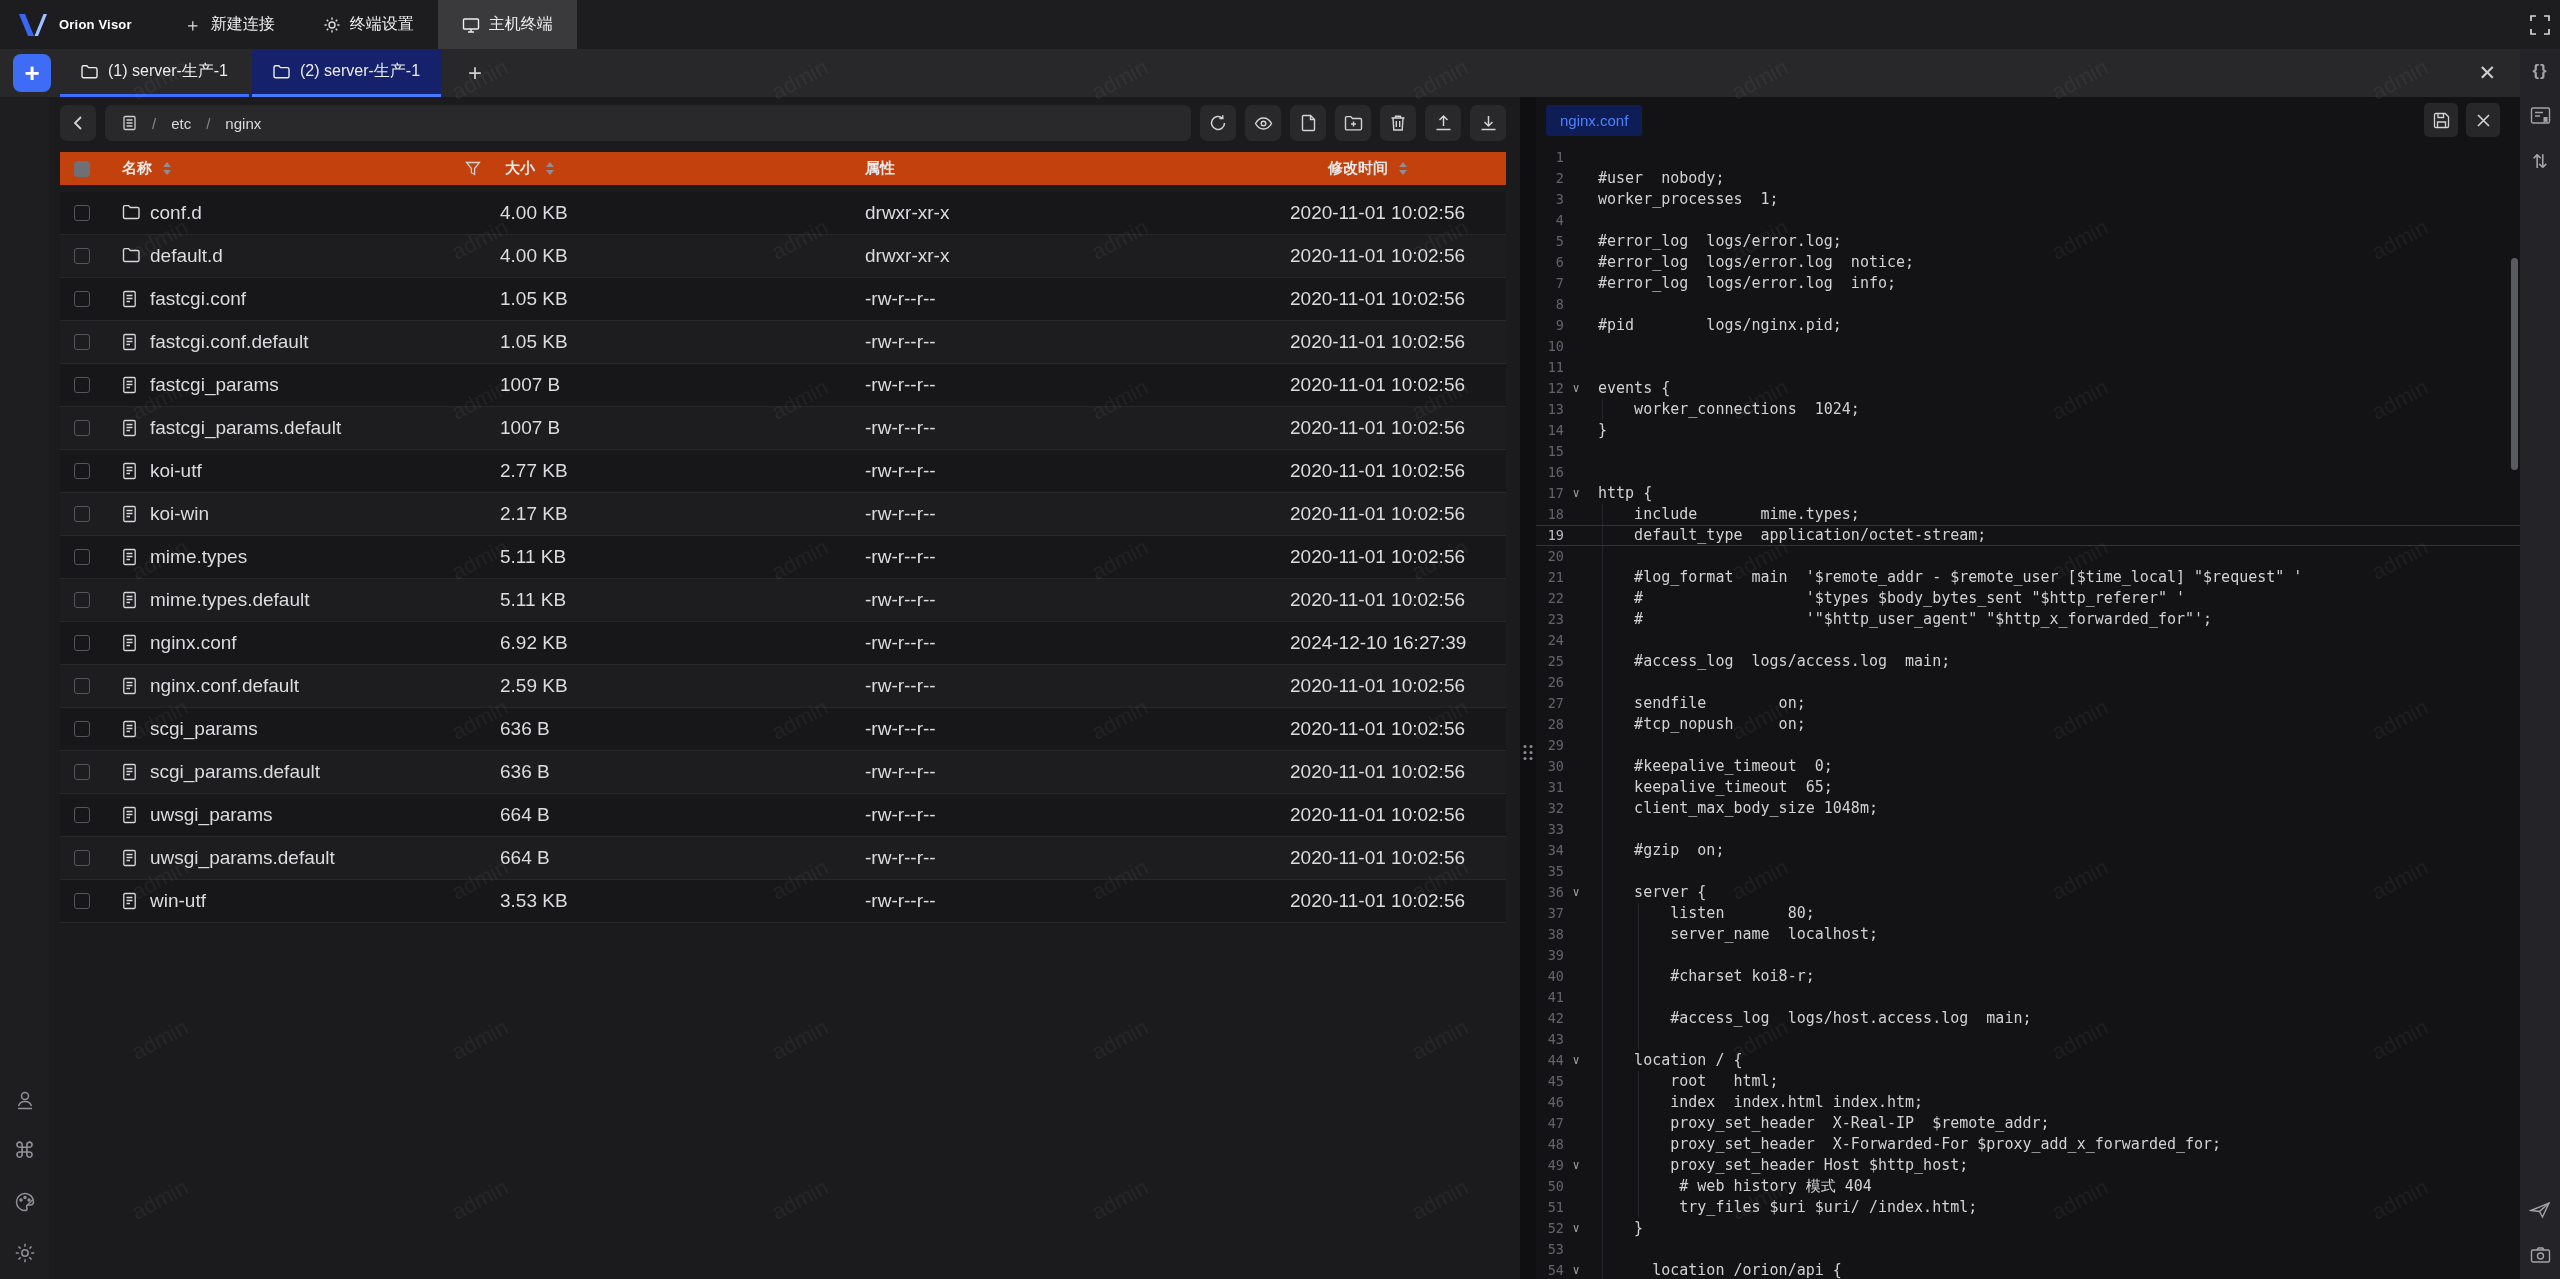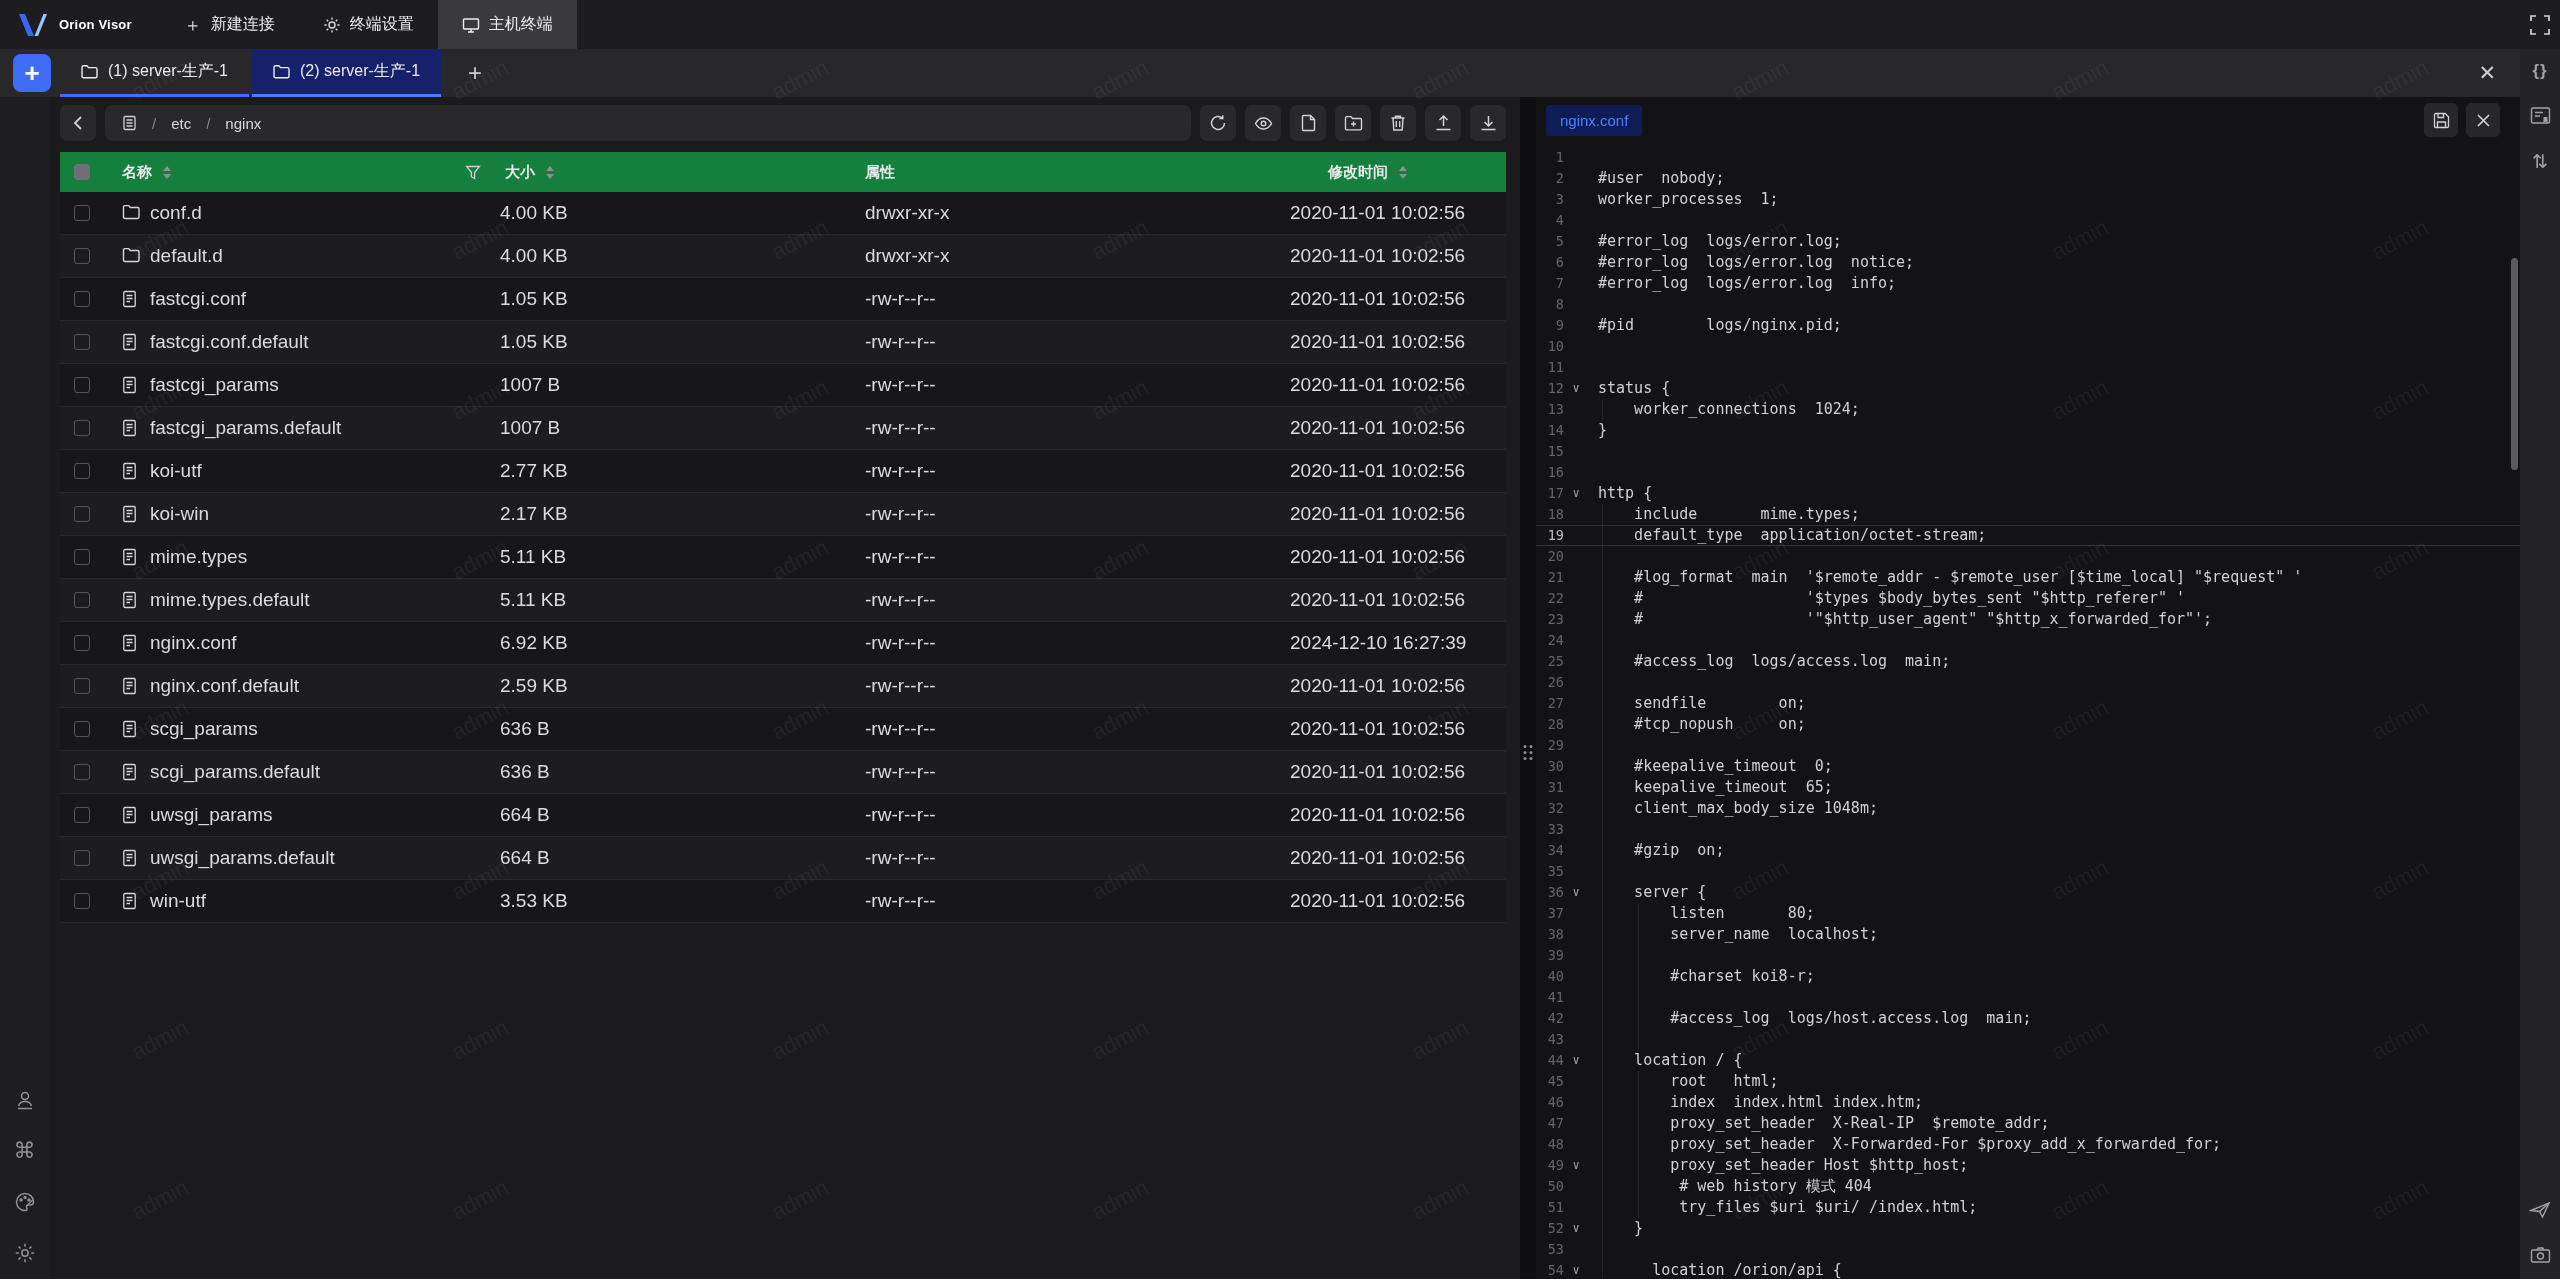--- a/index.html
+++ b/index.html
@@ -30,21 +30,21 @@
   .leftstrip{position:absolute;left:0;top:97px;bottom:0;width:49px;background:#1e1e21;display:flex;flex-direction:column;justify-content:flex-end;align-items:center;gap:25px;padding-bottom:13px}
   .ls-btn{width:26px;height:26px;display:flex;align-items:center;justify-content:center;color:#909096;font-size:22px;cursor:pointer}
 
   
   .filepanel{position:absolute;left:49px;top:97px;width:1471px;bottom:0;background:#1b1b1d}
   .fp-toolbar{position:absolute;top:8px;left:11px;right:14px;height:36px;display:flex;gap:9px}
   .sq-btn{width:36px;height:36px;flex:none;background:#29292c;border-radius:7px;display:flex;align-items:center;justify-content:center;cursor:pointer}
   .breadcrumb{flex:1;background:#29292c;border-radius:7px;display:flex;align-items:center;gap:15px;padding:0 17px;font-size:15px;color:#dadadc}
   .bc-sep{color:#85858b}
   .bc-seg{cursor:pointer}
-  .fp-header{position:absolute;top:55px;left:11px;right:14px;height:40px;background:#15803d;display:grid;grid-template-columns:44px 356px 370px 430px 1fr;align-items:center;font-size:15px;font-weight:bold;color:#eaeaec}
+  .fp-header{position:absolute;top:55px;left:11px;right:14px;height:33px;background:#c2410c;display:grid;grid-template-columns:44px 356px 370px 430px 1fr;align-items:center;font-size:15px;font-weight:bold;color:#eaeaec}
   .h-cell{display:flex;align-items:center;gap:7px}
   .h-name{padding-left:18px}
   .h-size{padding-left:5px}
   .h-size .lbl{margin-left:17px}
   .h-attr{padding-left:35px}
   .h-time{padding-left:68px}
   .sorter{display:inline-flex;flex-direction:column;gap:3px;margin-left:4px}
   .sorter i{width:0;height:0;border-left:4.5px solid transparent;border-right:4.5px solid transparent}
   .sorter .up{border-bottom:5px solid #8e8e95}
   .sorter .dn{border-top:5px solid #8e8e95}
@@ -693,21 +693,21 @@
       </div>
       <div class="cl">
         <span class="ln">11</span>
         <span class="fold"></span>
         <pre class="ct"></pre>
         <b class="cursor"></b>
       </div>
       <div class="cl" data-f="1">
         <span class="ln">12</span>
         <span class="fold"></span>
-        <pre class="ct">status {</pre>
+        <pre class="ct">events {</pre>
         <b class="cursor"></b>
       </div>
       <div class="cl" data-g="1">
         <span class="ln">13</span>
         <span class="fold"></span>
         <pre class="ct">    worker_connections  1024;</pre>
         <b class="cursor"></b>
       </div>
       <div class="cl">
         <span class="ln">14</span>

